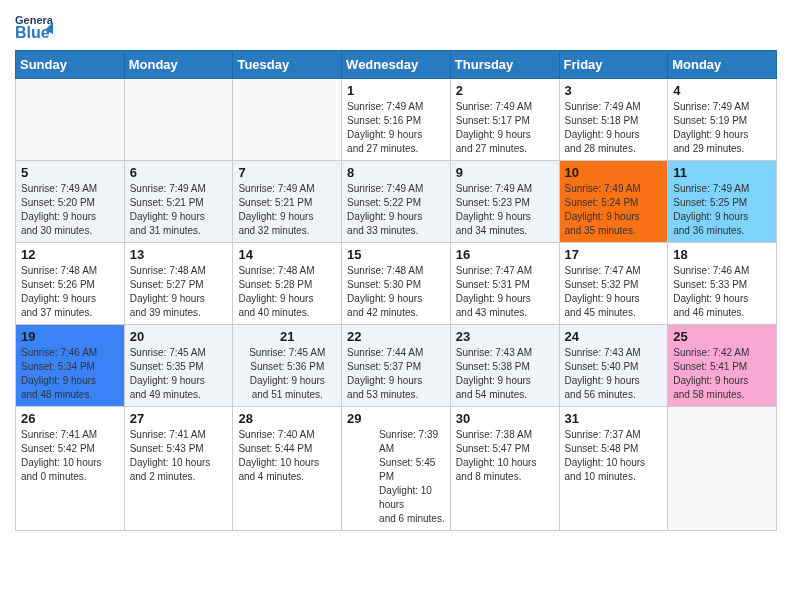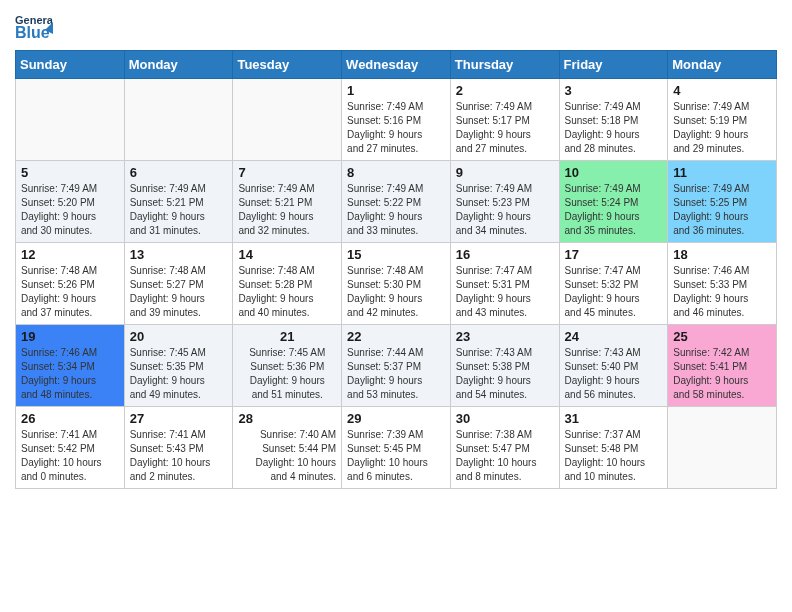--- a/index.html
+++ b/index.html
@@ -177,21 +177,21 @@
 Daylight: 9 hours
 and 33 minutes.</div>
           </td>
           <td style="background: rgb(240, 244, 248);">
             <div class="day-number">9</div>
             <div class="day-info" style="white-space: pre-line;">Sunrise: 7:49 AM
 Sunset: 5:23 PM
 Daylight: 9 hours
 and 34 minutes.</div>
           </td>
-          <td style="background: #86efac;">
+          <td style="background: #f97316;">
             <div class="day-number">10</div>
             <div class="day-info" style="white-space: pre-line;">Sunrise: 7:49 AM
 Sunset: 5:24 PM
 Daylight: 9 hours
 and 35 minutes.</div>
           </td>
           <td style="background: #7dd3fc;">
             <div class="day-number">11</div>
             <div class="day-info" style="white-space: pre-line;">Sunrise: 7:49 AM
 Sunset: 5:25 PM
@@ -311,28 +311,28 @@
           </td>
           <td>
             <div class="day-number">27</div>
             <div class="day-info" style="white-space: pre-line;">Sunrise: 7:41 AM
 Sunset: 5:43 PM
 Daylight: 10 hours
 and 2 minutes.</div>
           </td>
           <td>
             <div class="day-number">28</div>
-            <div class="day-info" style="white-space: pre-line; text-align: right;">Sunrise: 7:40 AM
+            <div class="day-info" style="white-space: pre-line;">Sunrise: 7:40 AM
 Sunset: 5:44 PM
 Daylight: 10 hours
 and 4 minutes.</div>
           </td>
           <td>
             <div class="day-number">29</div>
-            <div class="day-info" style="white-space: pre-line;">Sunrise: 7:39 AM
+            <div class="day-info" style="white-space: pre-line; margin-left: 32px;">Sunrise: 7:39 AM
 Sunset: 5:45 PM
 Daylight: 10 hours
 and 6 minutes.</div>
           </td>
           <td>
             <div class="day-number">30</div>
             <div class="day-info" style="white-space: pre-line;">Sunrise: 7:38 AM
 Sunset: 5:47 PM
 Daylight: 10 hours
 and 8 minutes.</div>

